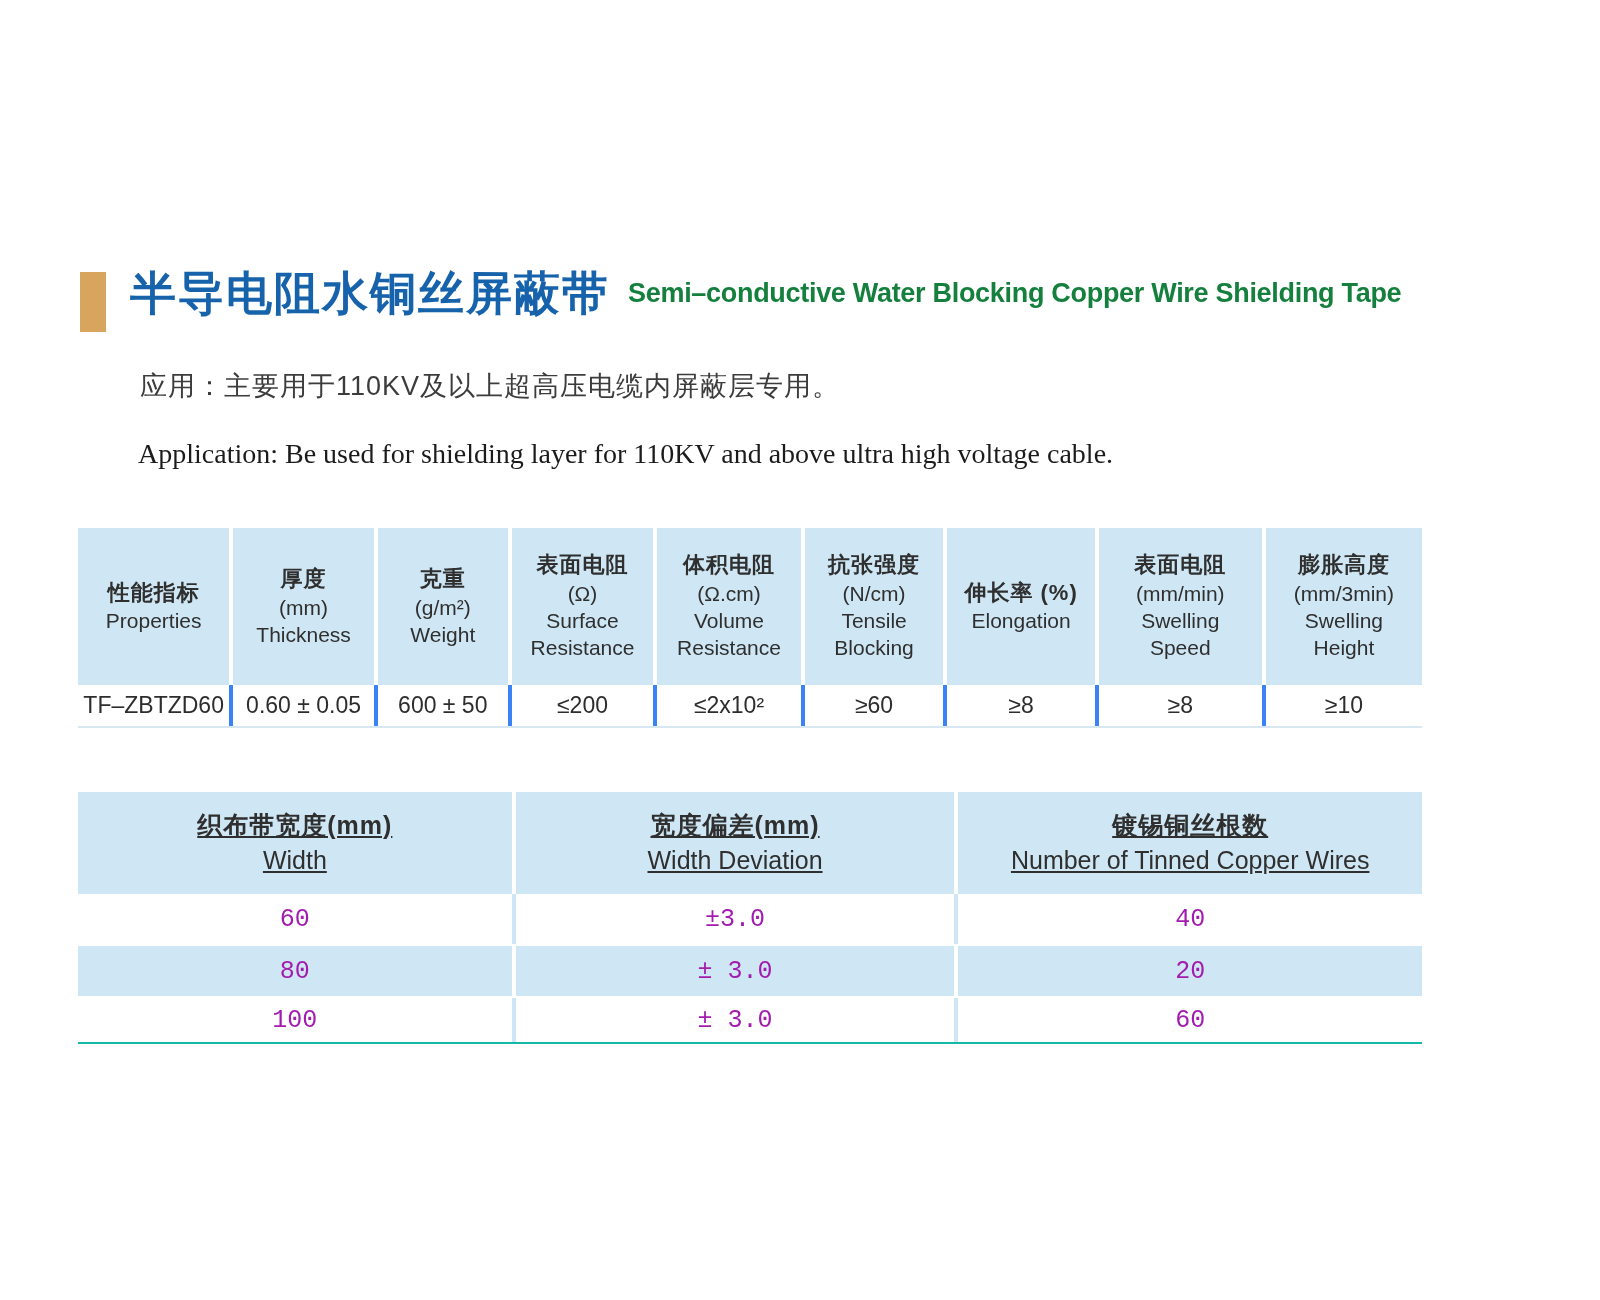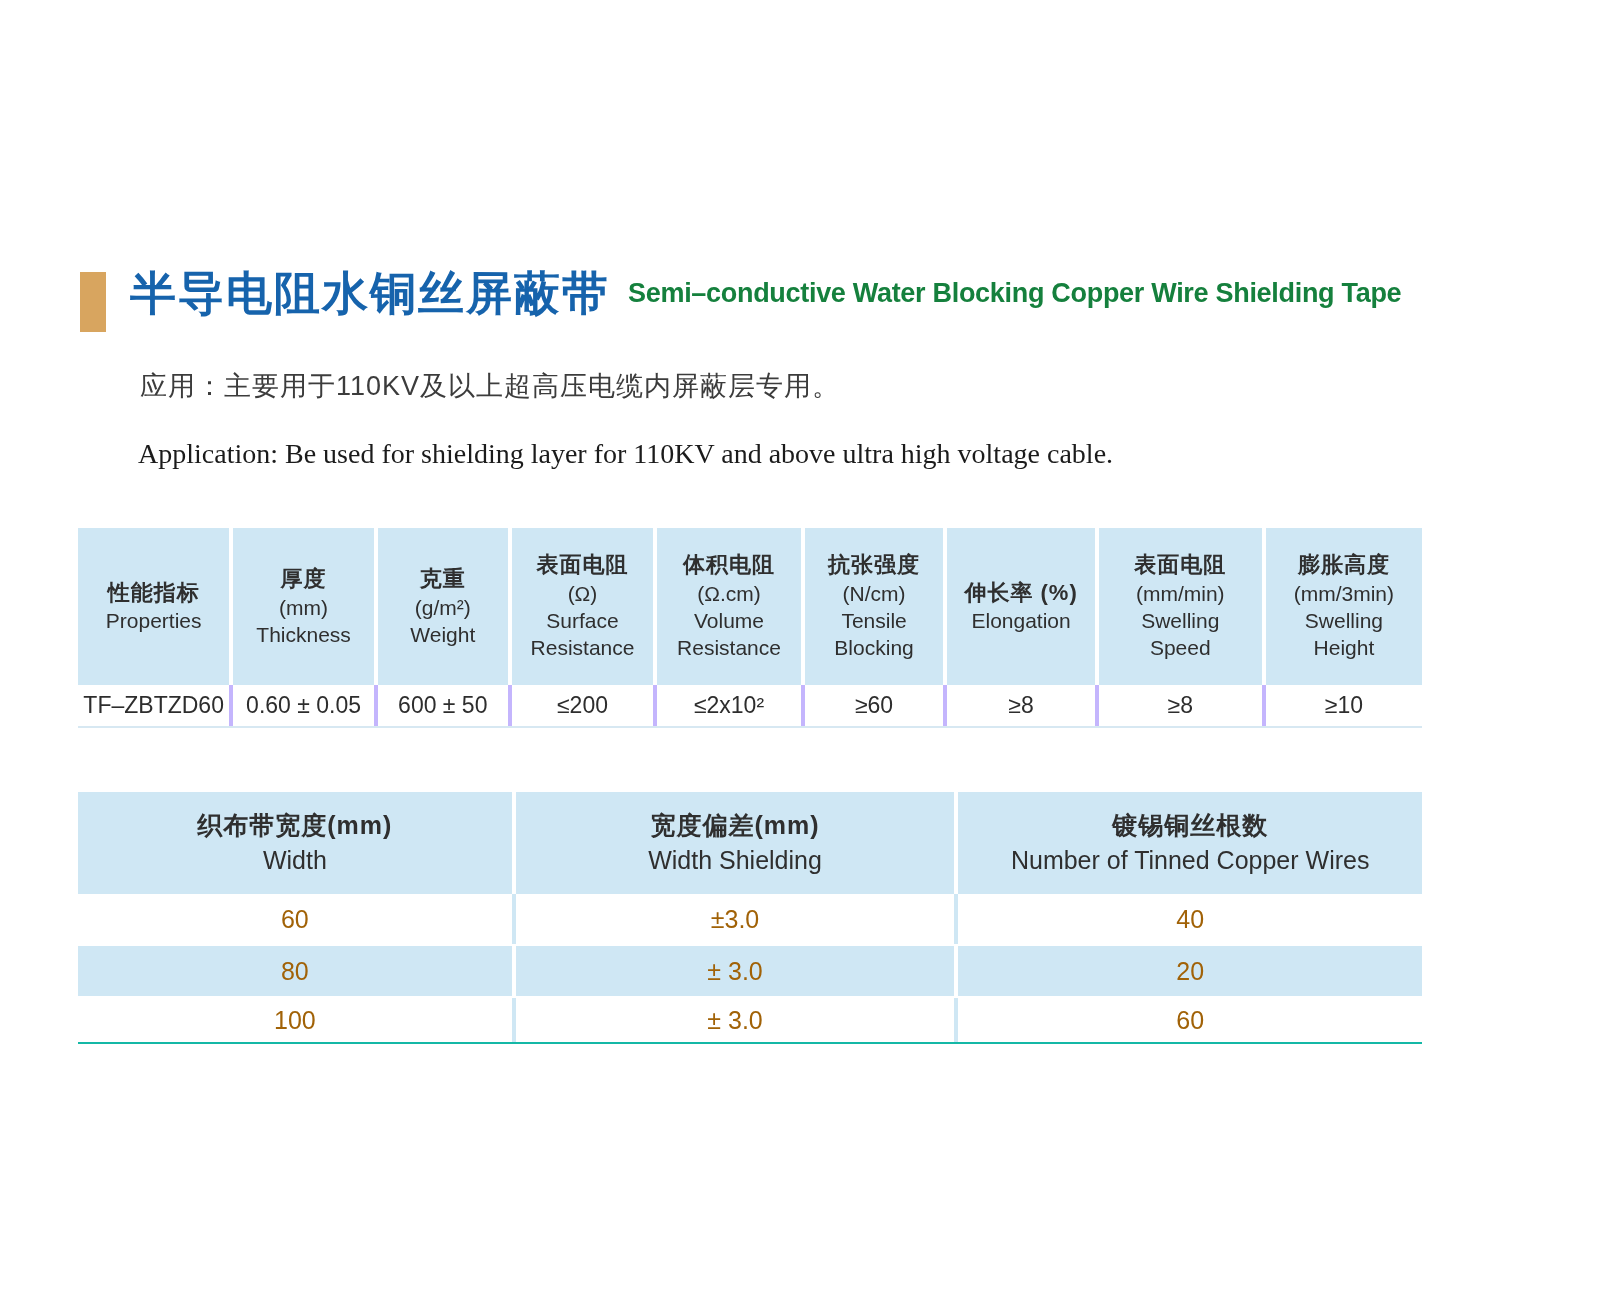--- a/index.html
+++ b/index.html
@@ -48,48 +48,48 @@
   .t1-header .cell {
     background:#cfe7f4;
     display:flex; flex-direction:column; justify-content:center; align-items:center;
     text-align:center; font-size:21px; line-height:1.3; color:#2f2f2f;
   }
   .line-zh { font-weight:bold; font-size:22px; letter-spacing:1px; }
   .t1-data {
     display:grid;
     grid-template-columns:155fr 144fr 133fr 145fr 147fr 142fr 151fr 167fr 160fr;
     column-gap:4px; height:41px;
-    background:#c4b5fd;
+    background:#3b82f6;
     border-bottom:2px solid #d7e8f2;
   }
   .t1-data .cell {
     background:#ffffff;
     display:flex; align-items:center; justify-content:center;
     font-size:23px; color:#2d2d2d;
   }
 
   
   .t2 { position:absolute; left:78px; top:792px; width:1344px; }
   .t2-header {
     display:grid; grid-template-columns:435fr 440fr 465fr;
     column-gap:4px; height:102px; background:#ffffff;
   }
   .t2-header .cell {
     background:#cfe7f4;
     display:flex; flex-direction:column; justify-content:center; align-items:center;
-    text-align:center; font-size:25px; line-height:1.42; color:#2f2f2f;
+    text-align:center; font-size:25px; line-height:1.42; color:#2f2f2f;text-decoration:underline;
   }
   .t2-header .line-zh { font-size:25px; }
   .t2-row {
     display:grid; grid-template-columns:435fr 440fr 465fr;
     column-gap:4px; height:50px;
   }
   .t2-row .cell {
     display:flex; align-items:center; justify-content:center;
-    font-size:25px; color:#a16207;
+    font-size:25px; color:#a21caf;font-family:Liberation Mono, monospace;
   }
   .t2-row.row-white { background:#cfe7f4; }
   .t2-row.row-white .cell { background:#ffffff; }
   .t2-row.row-blue { background:#ffffff; margin:2px 0; }
   .t2-row.row-blue .cell { background:#cfe7f4; }
   .t2-row.last { height:44px; border-bottom:2px solid #14b8a6; }
 </style>
 </head>
 <body>
 
@@ -178,21 +178,21 @@
 </div>
 
 <div class="t2">
   <div class="t2-header">
     <div class="cell">
       <div class="line-zh">织布带宽度(mm)</div>
       <div>Width</div>
     </div>
     <div class="cell">
       <div class="line-zh">宽度偏差(mm)</div>
-      <div>Width Shielding</div>
+      <div>Width Deviation</div>
     </div>
     <div class="cell">
       <div class="line-zh">镀锡铜丝根数</div>
       <div>Number of Tinned Copper Wires</div>
     </div>
   </div>
 
   <div class="t2-row row-white">
     <div class="cell">60</div>
     <div class="cell">±3.0</div>

